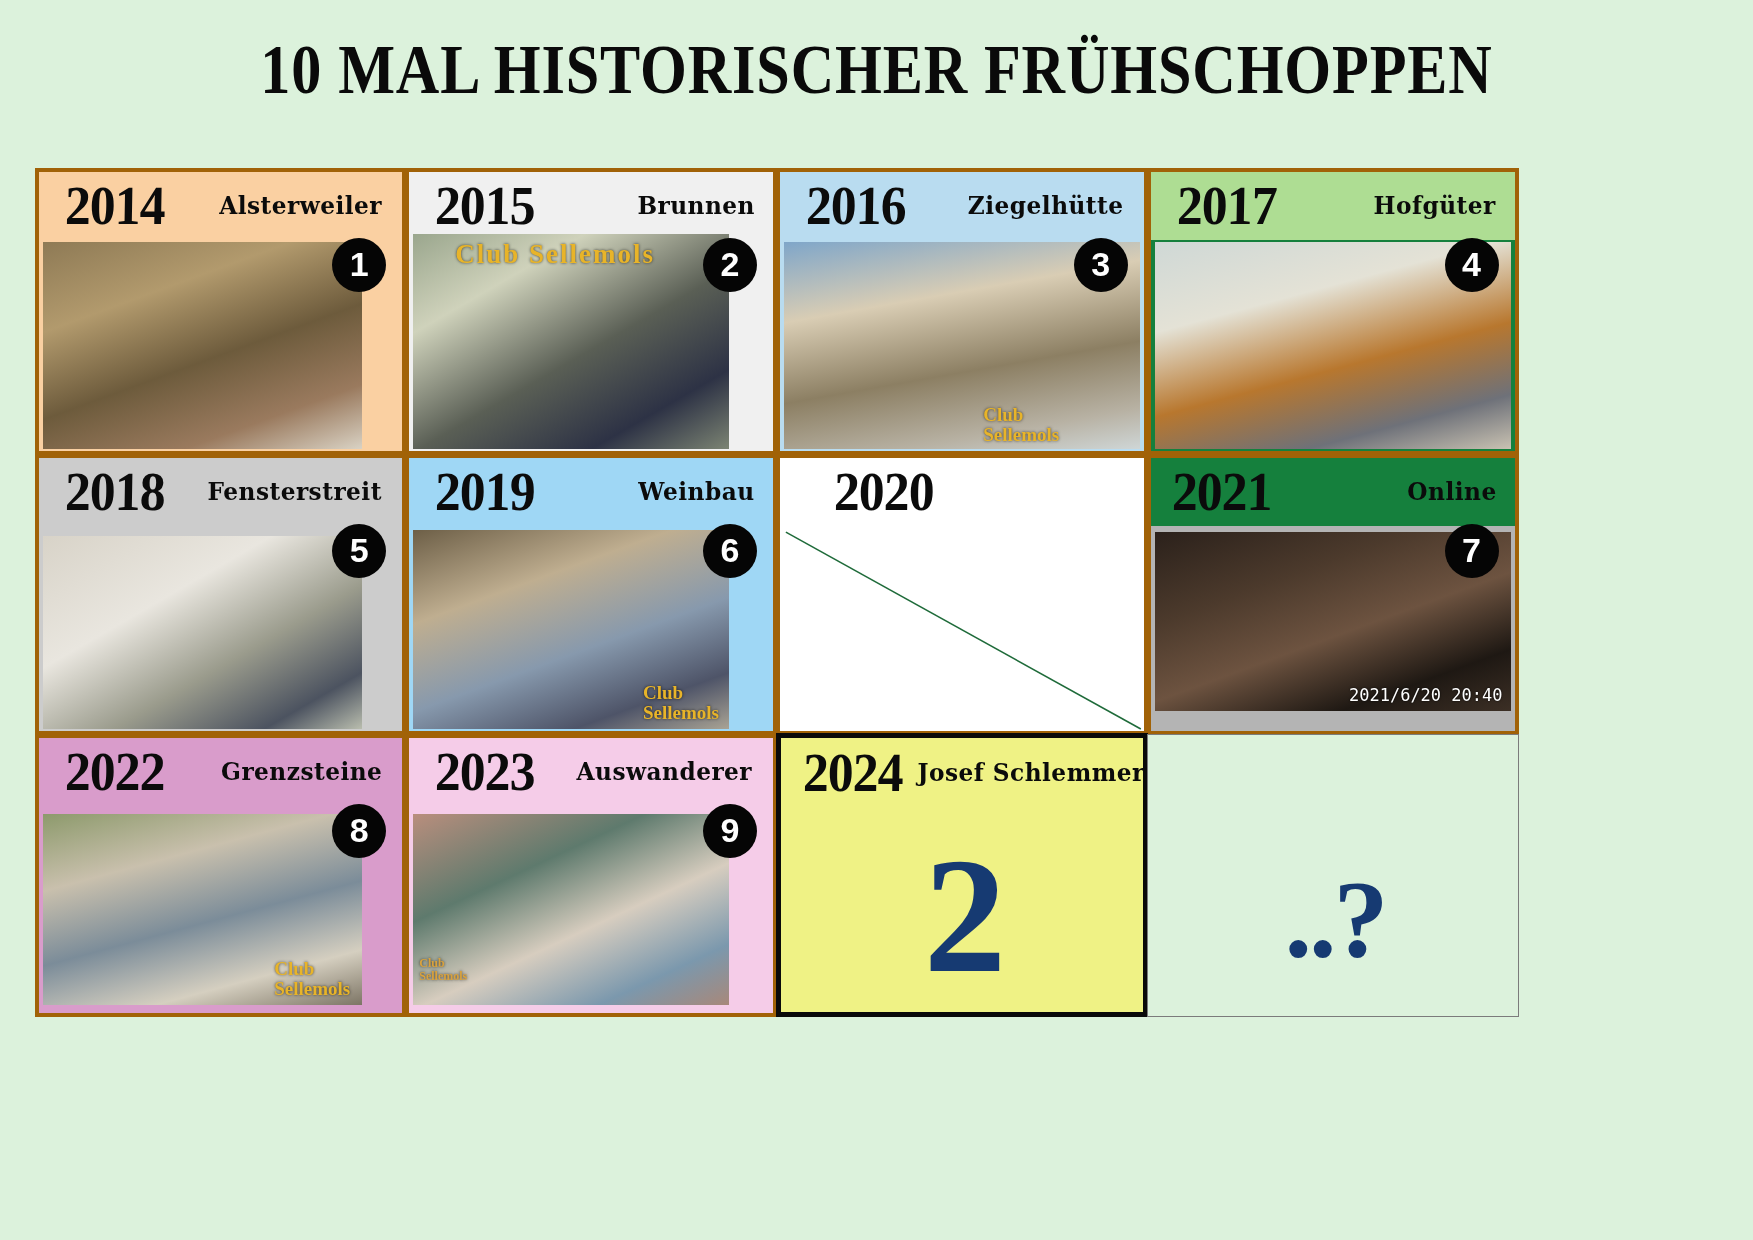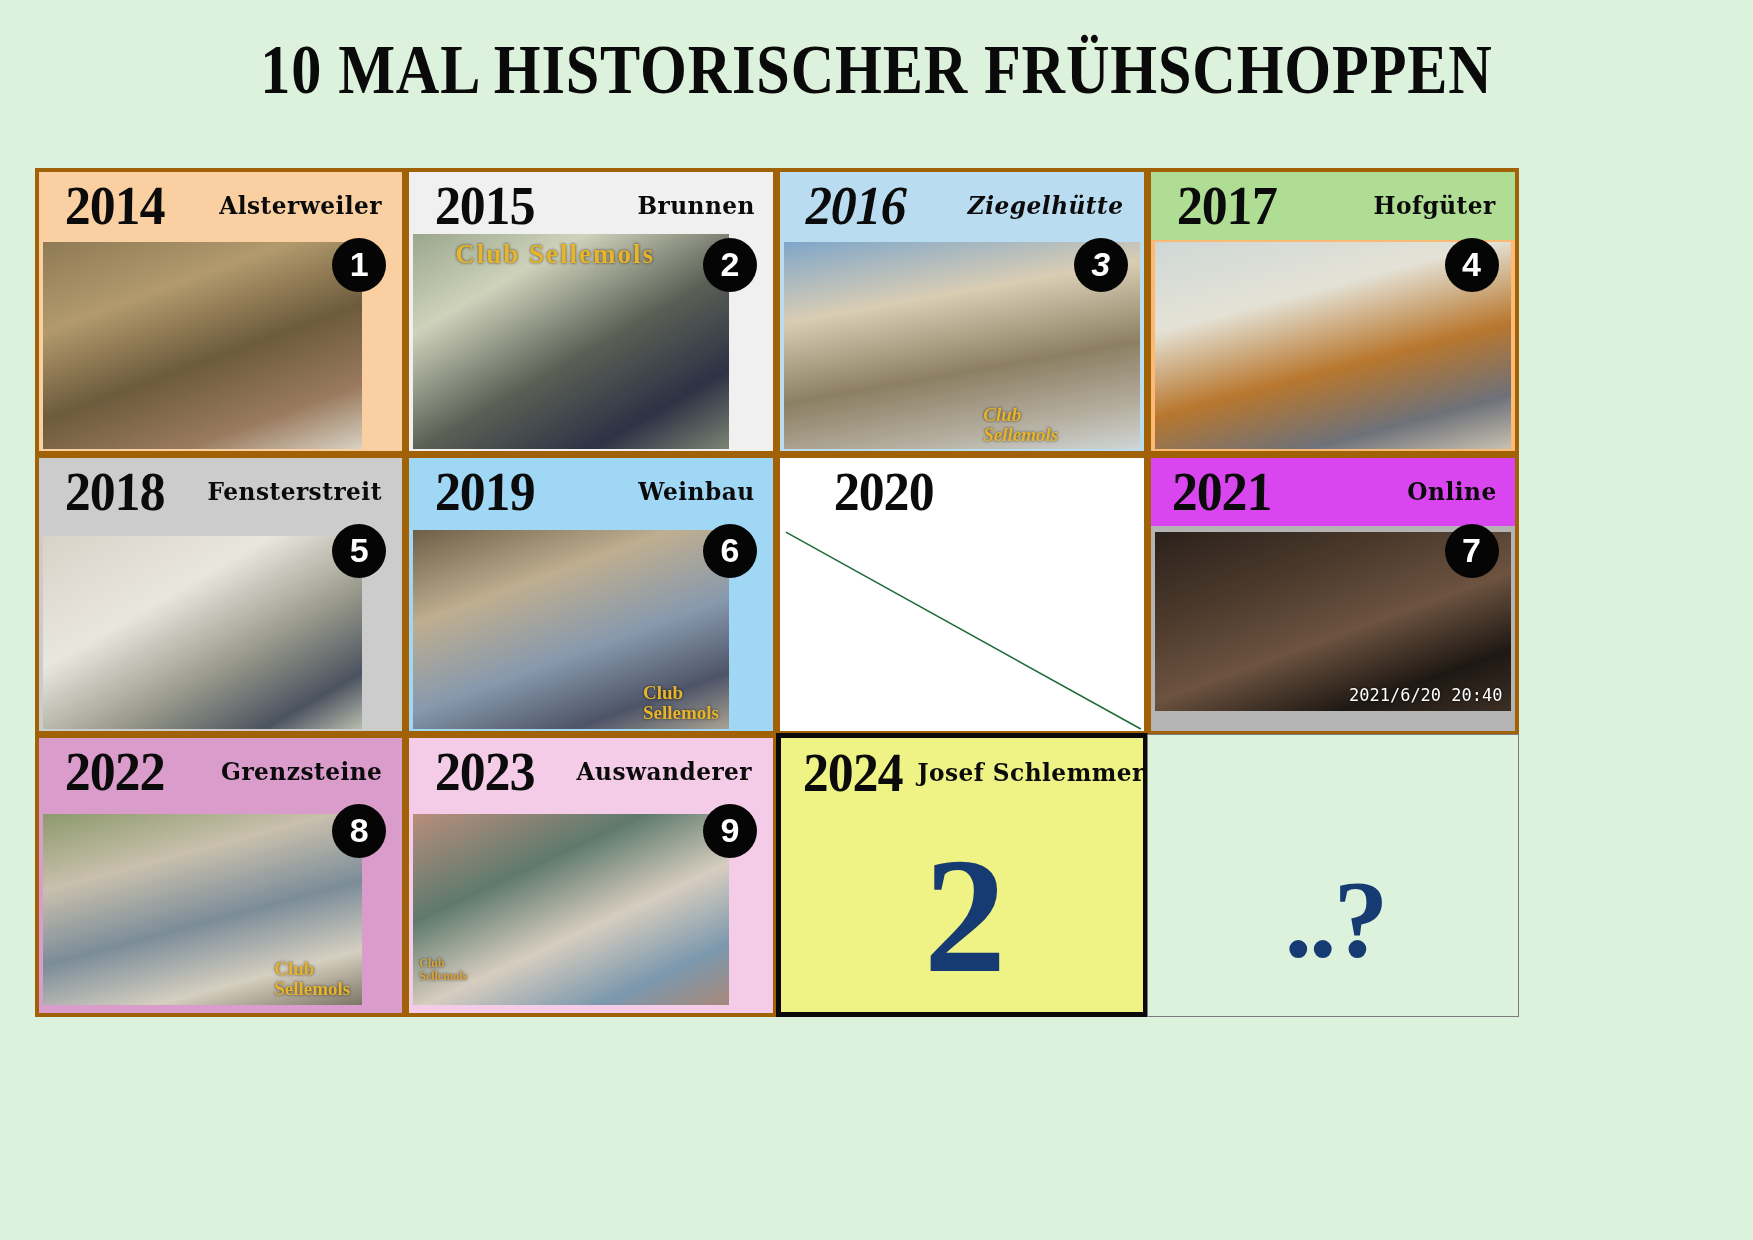--- a/index.html
+++ b/index.html
@@ -236,34 +236,34 @@
         <span class="year">2015</span>
         <span class="topic">Brunnen</span>
       </div>
       <div class="photo" style="left:4px;top:62px;right:44px;bottom:2px;">
         <div class="ph ph-2015"></div>
         <div class="wm wm-2015">Club Sellemols</div>
       </div>
       <div class="badge">2</div>
     </div>
 
-    <div class="cell" style="background:#b9dcf0;font-style:italic;">
+    <div class="cell" style="background:#b9dcf0;">
       <div class="cell-head" style="background:#b9dcf0;">
         <span class="year">2016</span>
         <span class="topic">Ziegelhütte</span>
       </div>
       <div class="photo" style="left:4px;top:70px;right:4px;bottom:2px;">
         <div class="ph ph-2016"></div>
         <div class="wm wm-2016" style="white-space:pre-line;">Club
 Sellemols</div>
       </div>
       <div class="badge">3</div>
     </div>
 
-    <div class="cell" style="background:#fdba74;">
+    <div class="cell" style="background:#15803d;">
       <div class="cell-head" style="background:#aedd93;">
         <span class="year">2017</span>
         <span class="topic">Hofgüter</span>
       </div>
       <div class="photo" style="left:4px;top:70px;right:4px;bottom:2px;">
         <div class="ph ph-2017"></div>
       </div>
       <div class="badge">4</div>
     </div>
 
@@ -295,21 +295,21 @@
       <div class="cell-head" style="background:#ffffff;">
         <span class="year">2020</span>
         <span class="topic"></span>
       </div>
       <svg class="cross-line" viewBox="0 0 371 280" preserveAspectRatio="none">
         <line x1="6" y1="76" x2="368" y2="278" stroke="#1f6b3a" stroke-width="1.6"></line>
       </svg>
     </div>
 
     <div class="cell" style="background:#b4b4b4;">
-      <div class="cell-head" style="background:#d946ef;padding-left:21px;">
+      <div class="cell-head" style="background:#15803d;padding-left:21px;">
         <span class="year">2021</span>
         <span class="topic">Online</span>
       </div>
       <div class="photo" style="left:4px;top:74px;right:4px;bottom:20px;">
         <div class="ph ph-2021"></div>
         <div class="timestamp">2021/6/20  20:40</div>
       </div>
       <div class="badge">7</div>
     </div>
 

